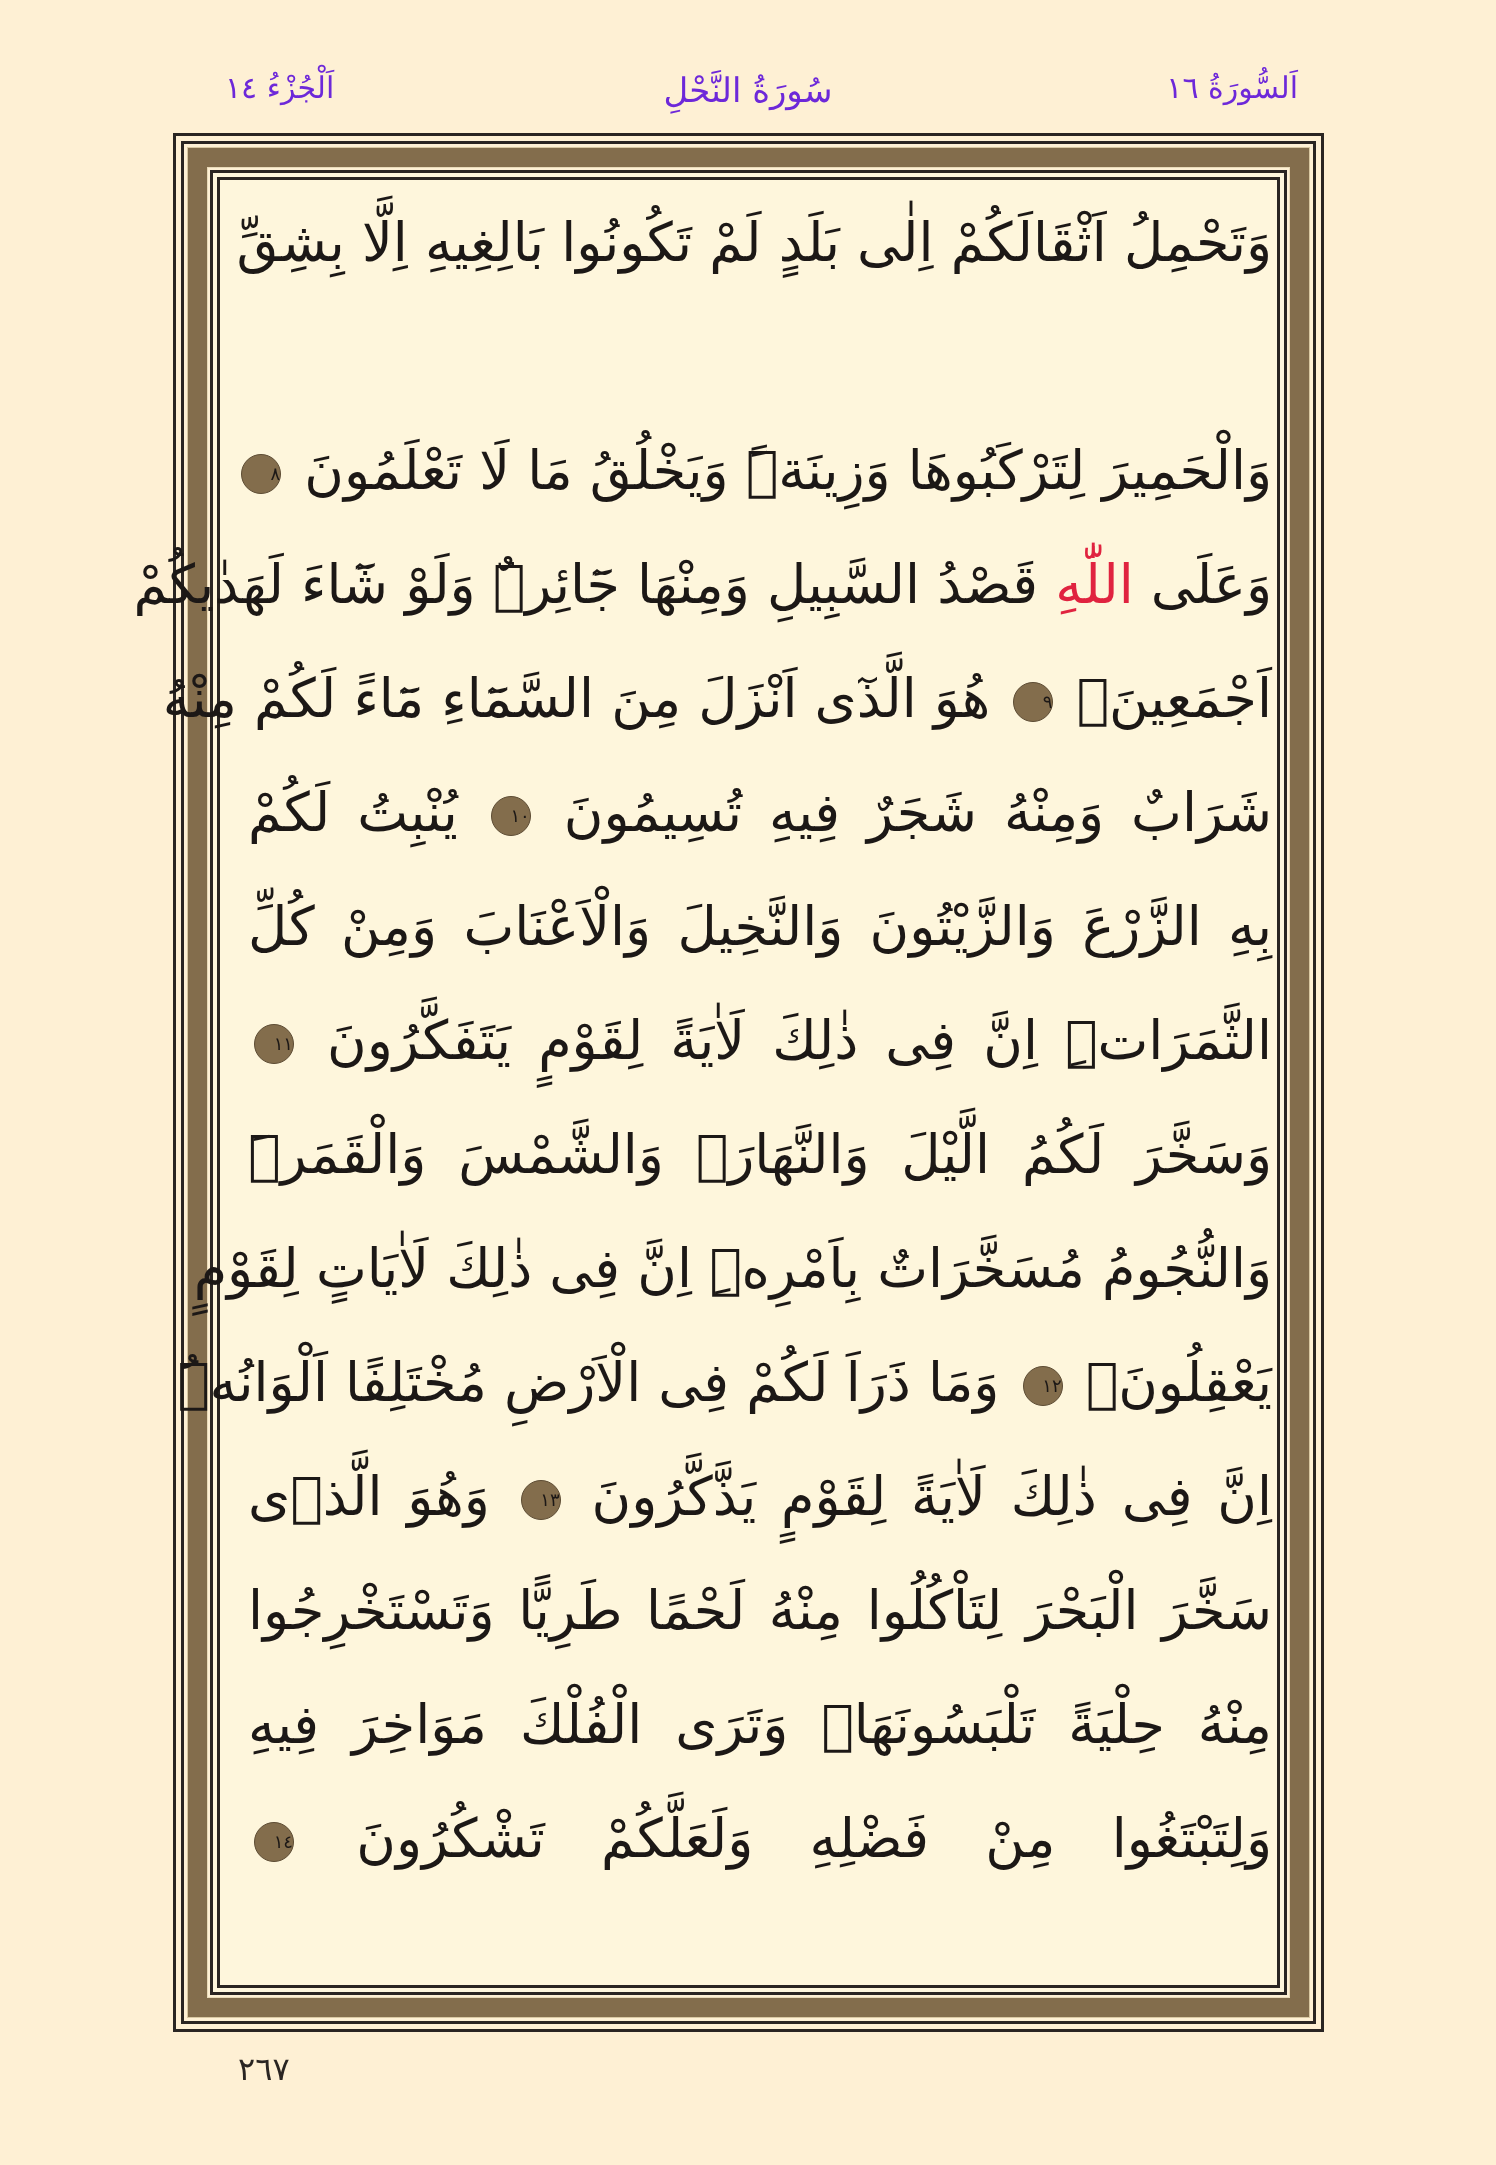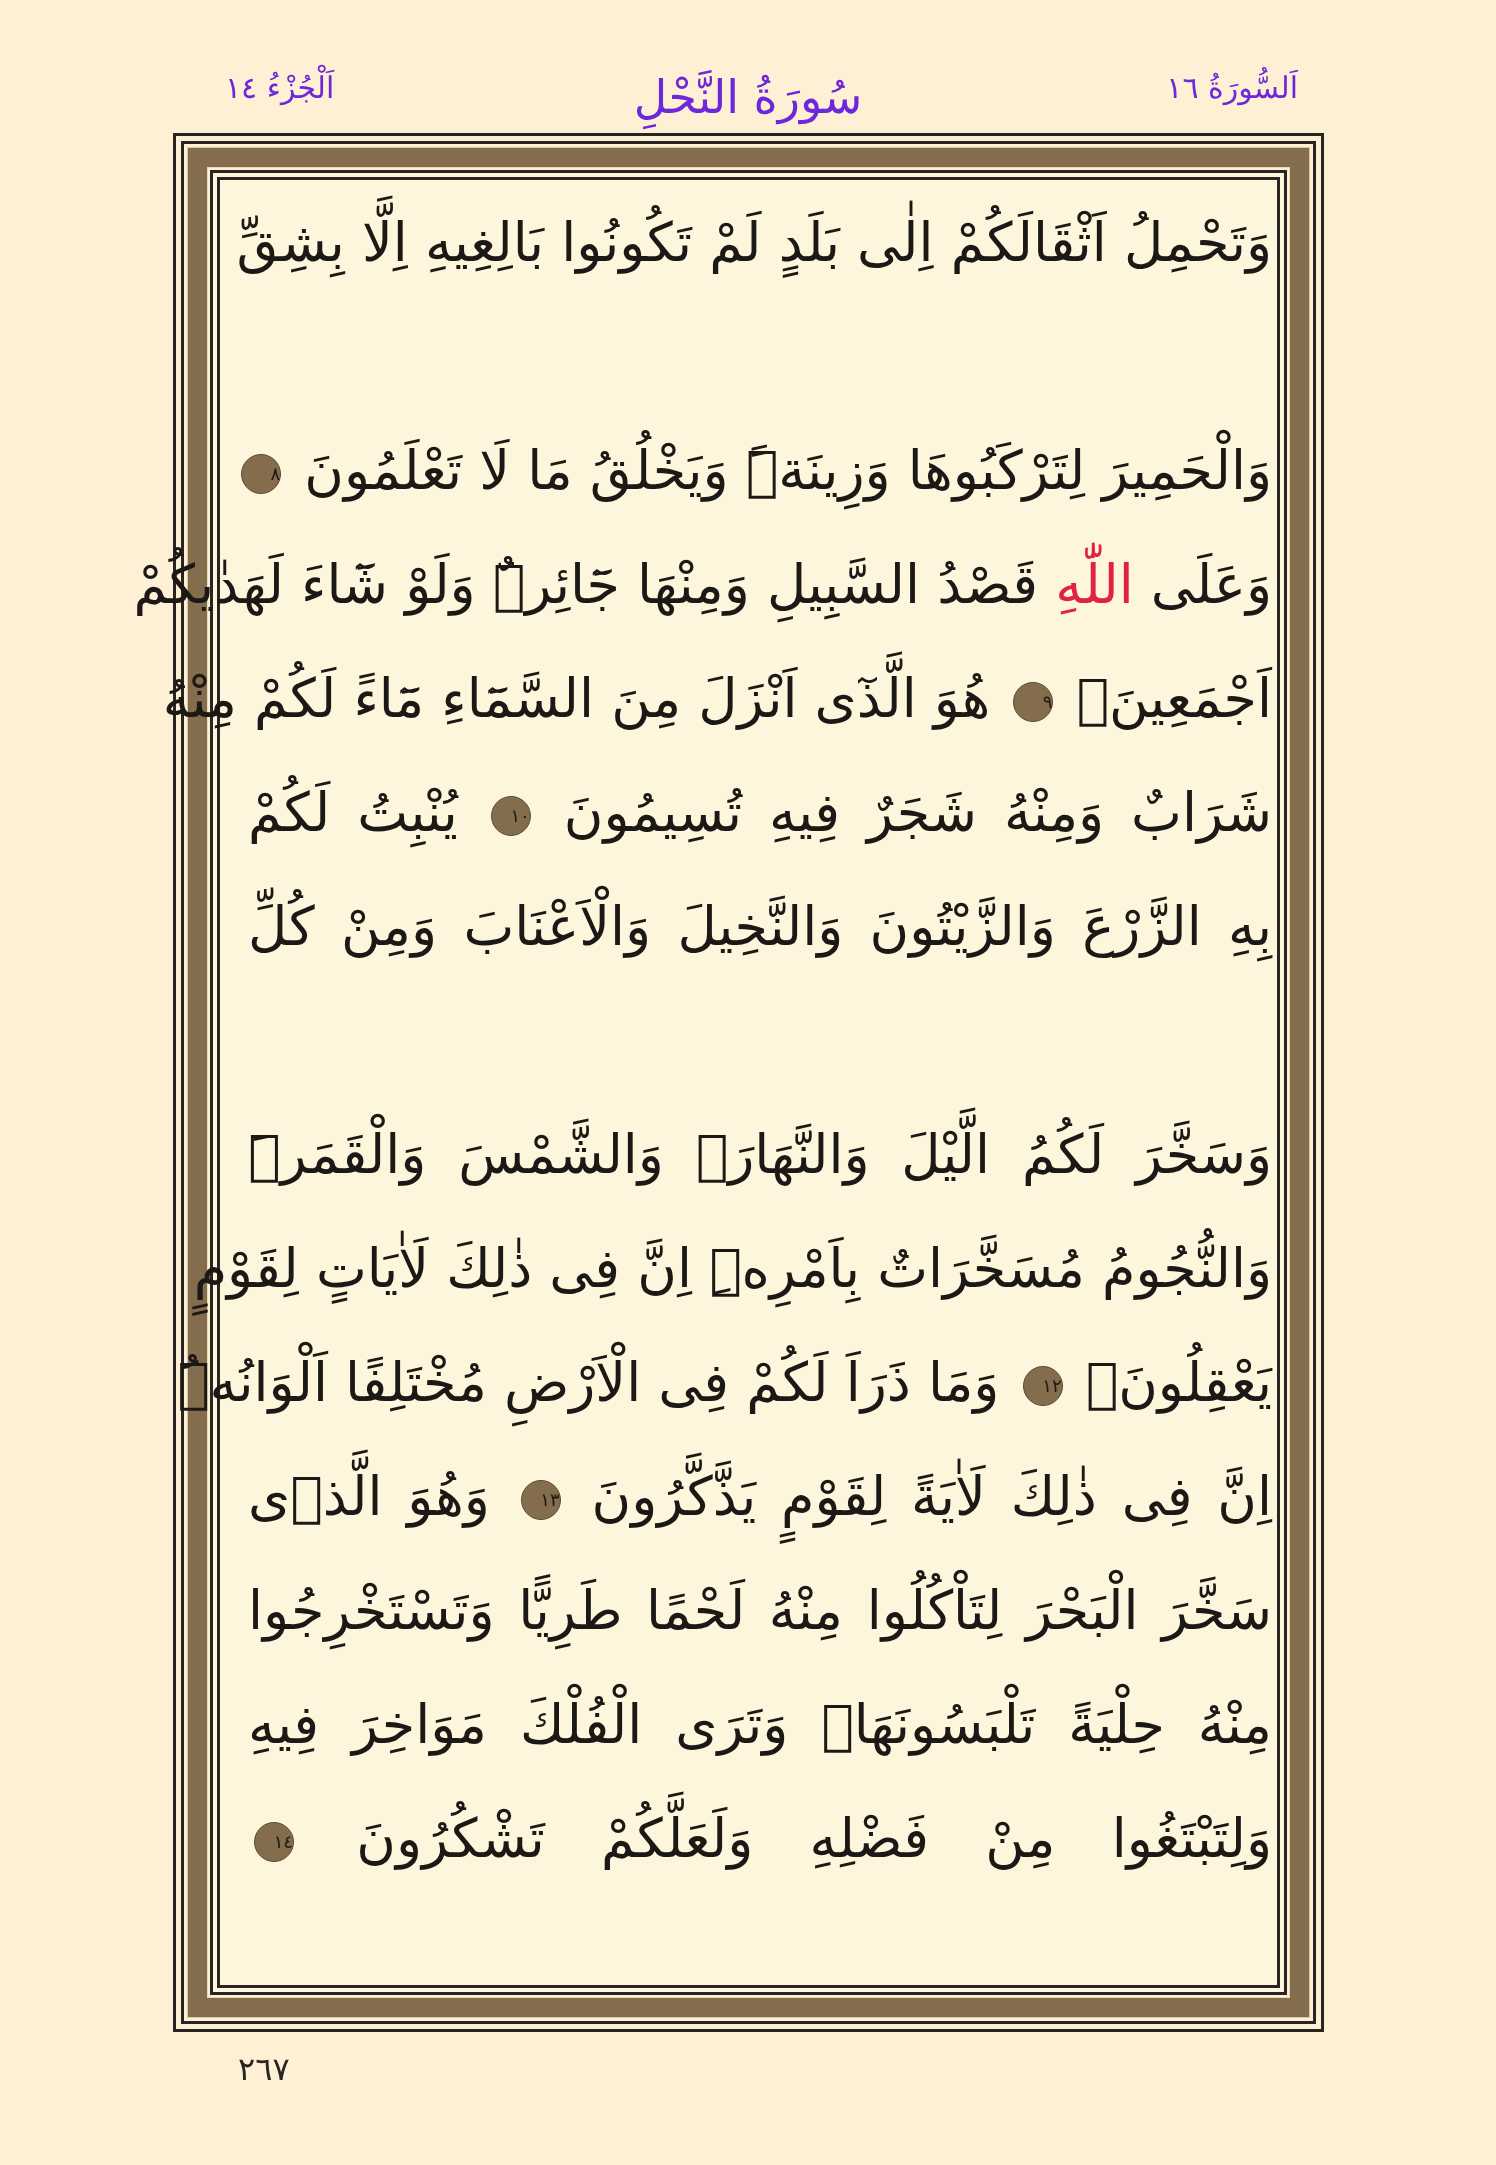--- a/index.html
+++ b/index.html
@@ -13,21 +13,21 @@
   }
   .header-item {
     position:absolute; top:70px;
     font-family:"DejaVu Serif", serif;
     font-size:30px;
     direction:rtl;
     color:#6d28d9;
     white-space:nowrap;
   }
   #hdr-juz { left:225px; }
-  #hdr-surah-name { left:0; width:1496px; text-align:center; font-size:46px; }
+  #hdr-surah-name { left:0; width:1496px; text-align:center; font-size:34px; }
   #hdr-surah-num { right:198px; }
 
   .frame-outer {
     position:absolute; left:173px; top:133px; width:1151px; height:1899px;
     box-sizing:border-box;
     border:3px solid #2a2522;
     background:#fef0d4;
   }
   .frame-line2 {
     position:absolute; left:5px; top:5px; right:5px; bottom:5px;
@@ -111,20 +111,21 @@
   </div>
 </div>
 
 <div class="text-area" id="text-area">
     <div class="line" style="top: 10px;"><span>وَتَحْمِلُ اَثْقَالَكُمْ اِلٰى بَلَدٍ لَمْ تَكُونُوا بَالِغِيهِ اِلَّا بِشِقِّ</span></div>
     <div class="line" style="top: 238px;"><span>وَالْحَمِيرَ لِتَرْكَبُوهَا وَزِينَةًۜ وَيَخْلُقُ مَا لَا تَعْلَمُونَ </span><span class="mark">٨</span></div>
     <div class="line" style="top: 352px;"><span>وَعَلَى </span><span class="red">اللّٰهِ</span><span> قَصْدُ السَّبِيلِ وَمِنْهَا جَٓائِرٌۜ وَلَوْ شَٓاءَ لَهَدٰيكُمْ</span></div>
     <div class="line" style="top: 466px;"><span>اَجْمَعِينَ۟ </span><span class="mark">٩</span><span> هُوَ الَّذٓى اَنْزَلَ مِنَ السَّمَٓاءِ مَٓاءً لَكُمْ مِنْهُ</span></div>
     <div class="line" style="top: 580px;"><span>شَرَابٌ وَمِنْهُ شَجَرٌ فِيهِ تُسِيمُونَ </span><span class="mark">١٠</span><span> يُنْبِتُ لَكُمْ</span></div>
     <div class="line" style="top: 694px;"><span>بِهِ الزَّرْعَ وَالزَّيْتُونَ وَالنَّخِيلَ وَالْاَعْنَابَ وَمِنْ كُلِّ</span></div>
+    <div class="line" style="top: 808px;"><span>الثَّمَرَاتِۜ اِنَّ فِى ذٰلِكَ لَاٰيَةً لِقَوْمٍ يَتَفَكَّرُونَ </span><span class="mark">١١</span></div>
     <div class="line" style="top: 1036px;"><span>وَالنُّجُومُ مُسَخَّرَاتٌ بِاَمْرِهِۜ اِنَّ فِى ذٰلِكَ لَاٰيَاتٍ لِقَوْمٍ</span></div>
     <div class="line" style="top: 922px;"><span>وَسَخَّرَ لَكُمُ الَّيْلَ وَالنَّهَارَۙ وَالشَّمْسَ وَالْقَمَرَۜ</span></div>
     <div class="line" style="top: 1150px;"><span>يَعْقِلُونَۙ </span><span class="mark">١٢</span><span> وَمَا ذَرَاَ لَكُمْ فِى الْاَرْضِ مُخْتَلِفًا اَلْوَانُهُۜ</span></div>
     <div class="line" style="top: 1264px;"><span>اِنَّ فِى ذٰلِكَ لَاٰيَةً لِقَوْمٍ يَذَّكَّرُونَ </span><span class="mark">١٣</span><span> وَهُوَ الَّذٖى</span></div>
     <div class="line" style="top: 1378px;"><span>سَخَّرَ الْبَحْرَ لِتَاْكُلُوا مِنْهُ لَحْمًا طَرِيًّا وَتَسْتَخْرِجُوا</span></div>
     <div class="line" style="top: 1492px;"><span>مِنْهُ حِلْيَةً تَلْبَسُونَهَاۚ وَتَرَى الْفُلْكَ مَوَاخِرَ فِيهِ</span></div>
     <div class="line" style="top: 1606px;"><span>وَلِتَبْتَغُوا مِنْ فَضْلِهِ وَلَعَلَّكُمْ تَشْكُرُونَ </span><span class="mark">١٤</span></div>
   </div>
 
 <div class="page-number">٢٦٧</div>

